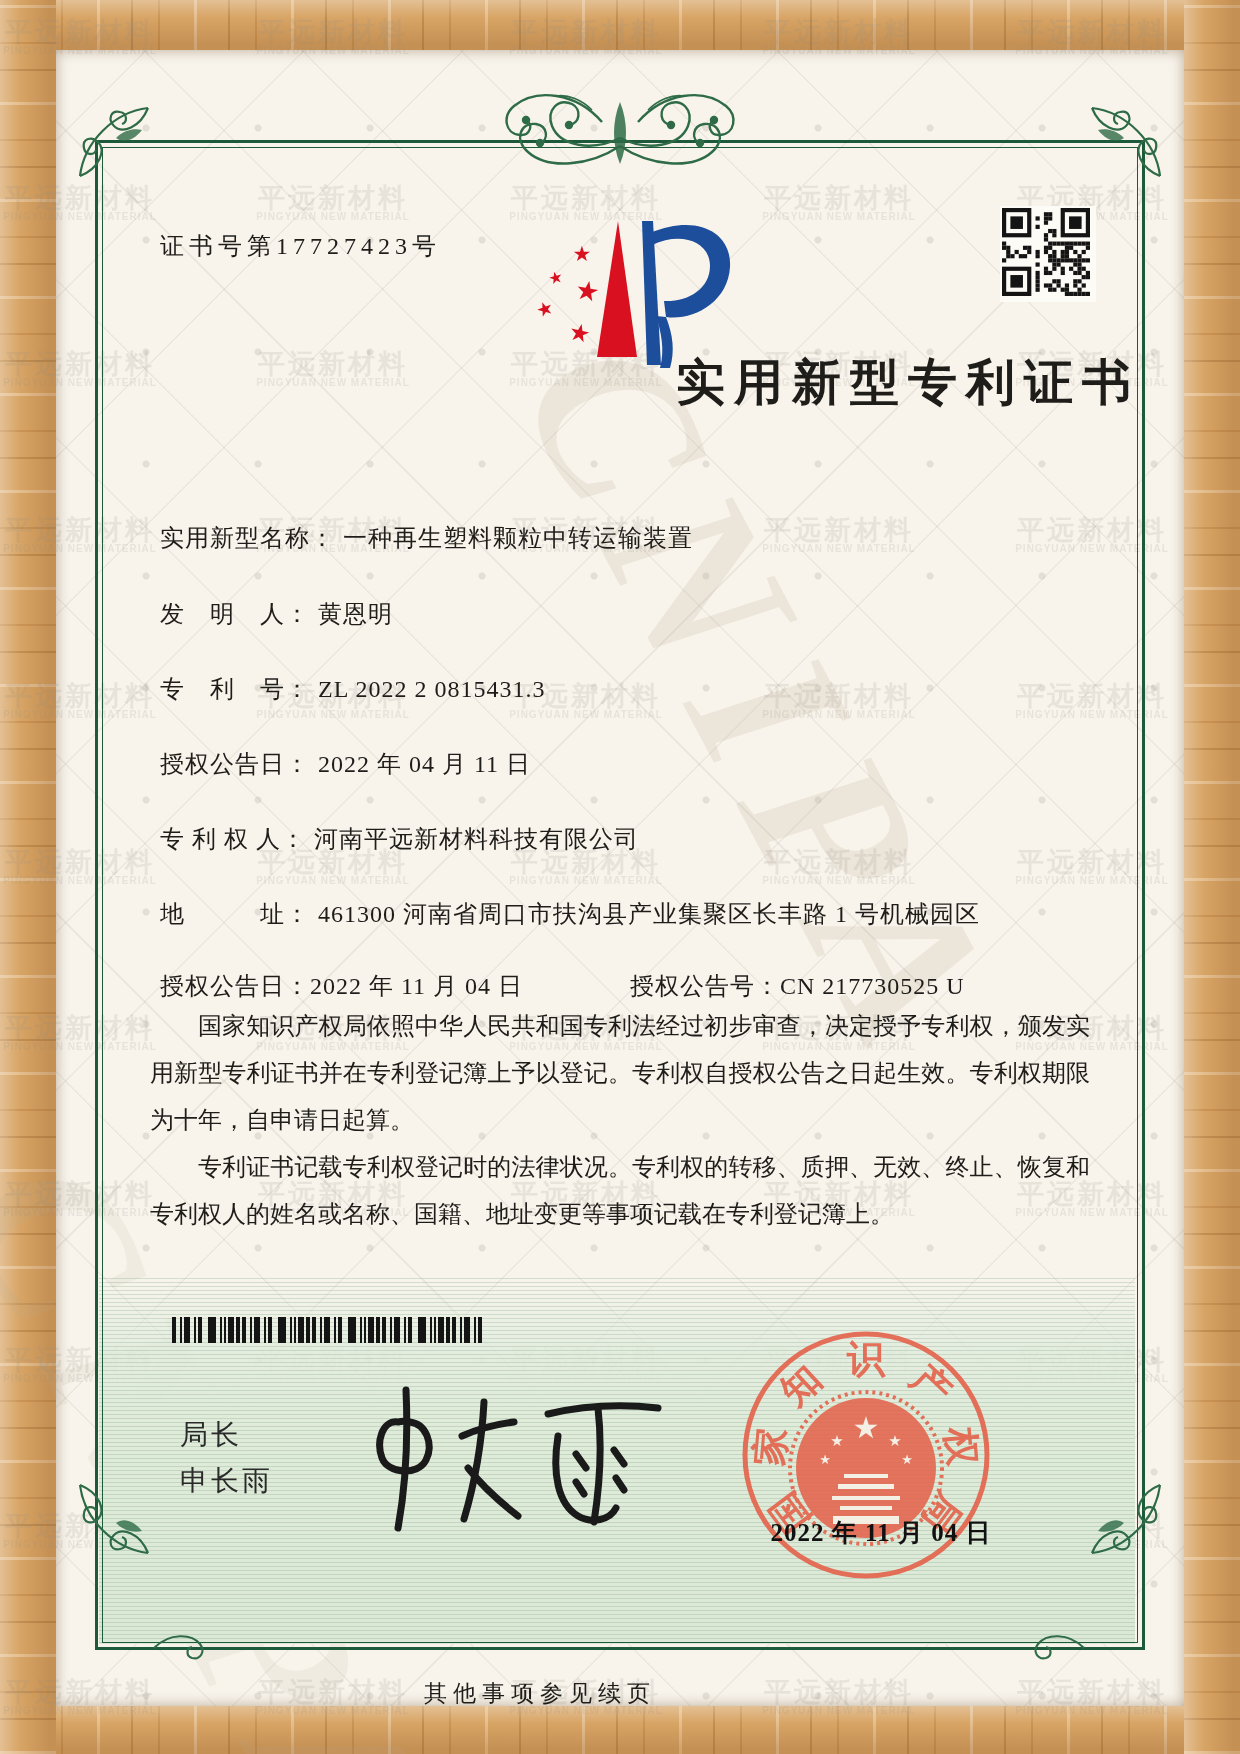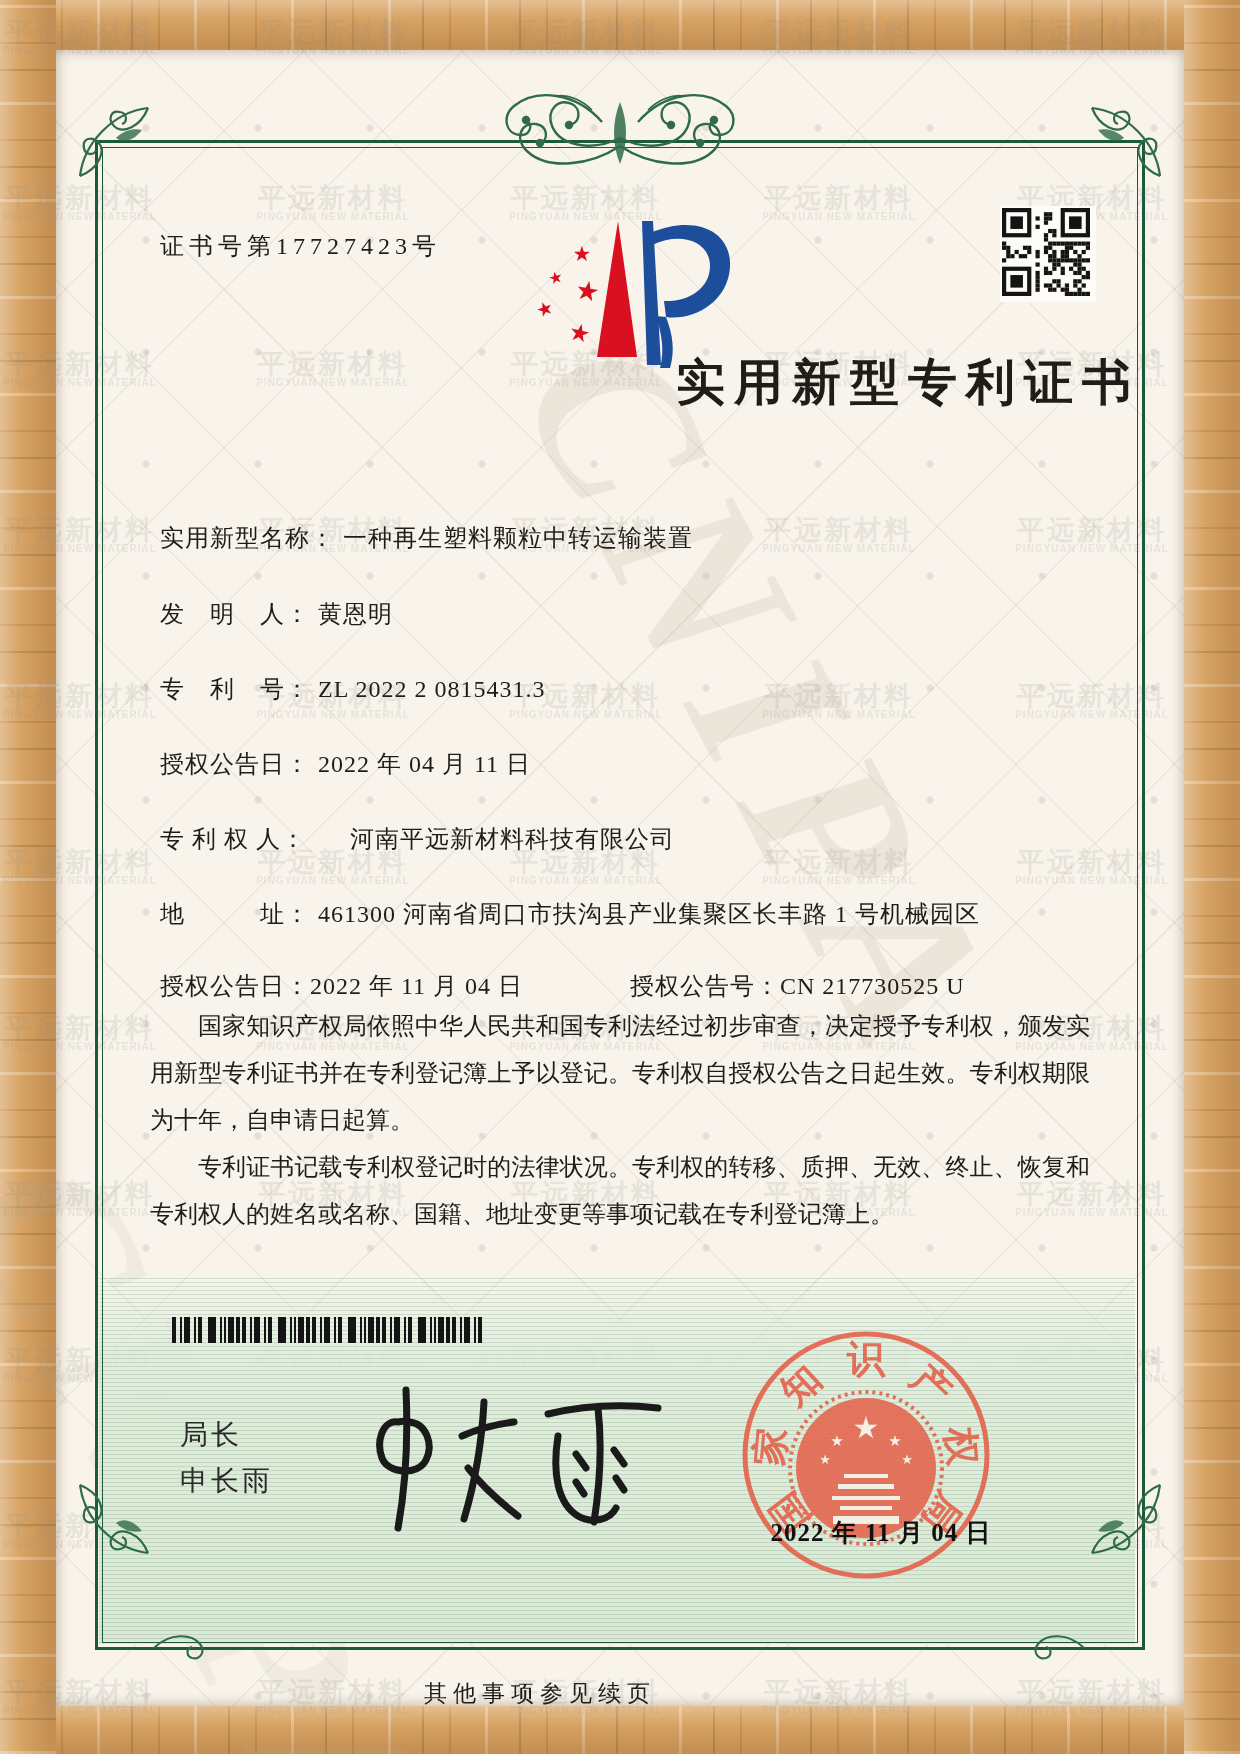--- a/index.html
+++ b/index.html
@@ -572,21 +572,21 @@
       <span class="f-value">黄恩明</span>
     </div>
     <div class="field-row" style="top:671px;">
       <span class="f-label">专　利　号：</span>
       <span class="f-value">ZL 2022 2 0815431.3</span>
     </div>
     <div class="field-row" style="top:746px;">
       <span class="f-label">授权公告日：</span>
       <span class="f-value">2022 年 04 月 11 日</span>
     </div>
-    <div class="field-row" style="top:821px;gap:36px;">
+    <div class="field-row" style="top:821px;">
       <span class="f-label">专 利 权 人：</span>
       <span class="f-value">河南平远新材料科技有限公司</span>
     </div>
     <div class="field-row" style="top:896px;">
       <span class="f-label">地　　　址：</span>
       <span class="f-value">461300 河南省周口市扶沟县产业集聚区长丰路 1 号机械园区</span>
     </div>
 
     <div class="grant-pair" style="left:160px;top:968px;">
       <span>授权公告日：</span><span>2022 年 11 月 04 日</span>

